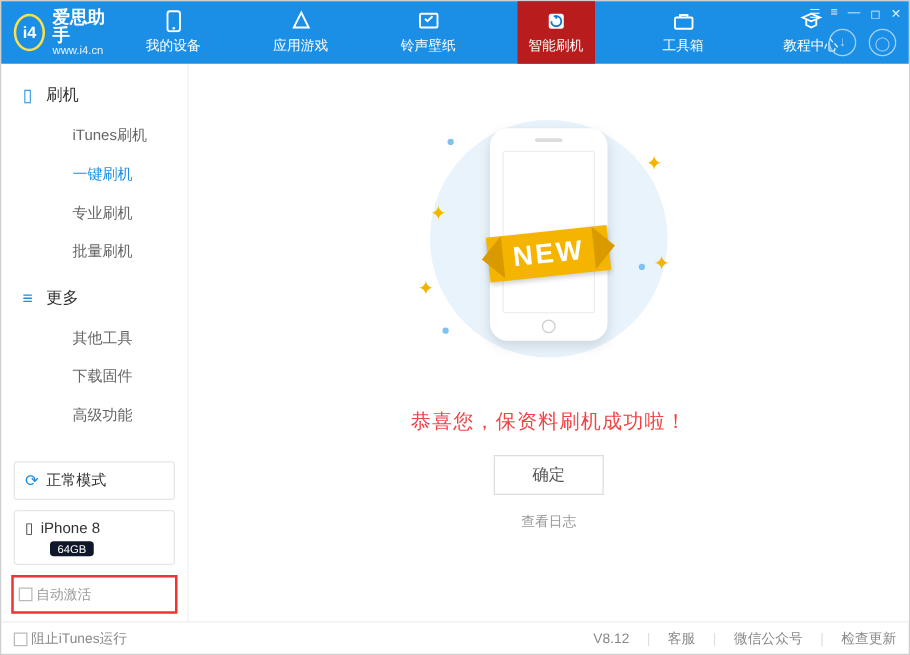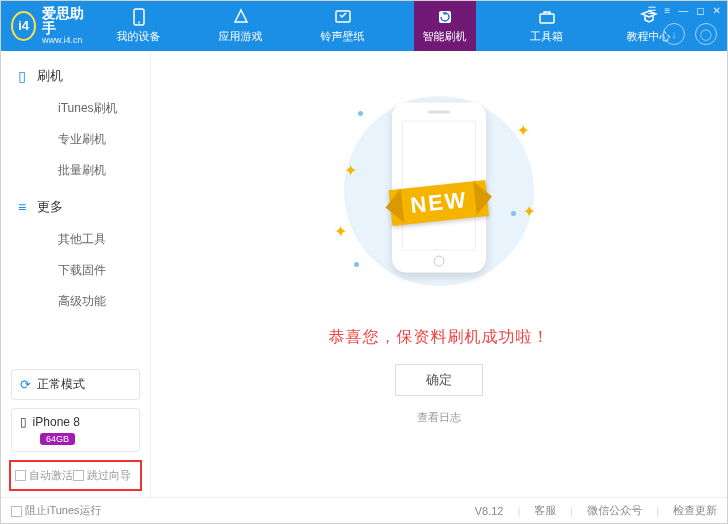--- a/index.html
+++ b/index.html
@@ -8,41 +8,41 @@
 
 
 .titlebar { height: 50px; background: #1b8fe6; display: flex; align-items: center; color: #fff; position: relative; }
 .logo { display: flex; align-items: center; padding: 0 10px; gap: 6px; }
 .logo-icon { width: 30px; height: 30px; border: 2px solid #fde047; border-radius: 50%; display: flex; align-items: center; justify-content: center; font-weight: bold; font-size: 13px; text-align: right; }
 .logo-text { display: flex; flex-direction: column; line-height: 1.1; }
 .logo-title { font-size: 14px; font-weight: bold; }
 .logo-sub { font-size: 9px; opacity: 0.9; }
 .nav { display: flex; height: 100%; margin-left: 10px; gap: 40px; }
 .nav-item { width: 62px; display: flex; flex-direction: column; align-items: center; justify-content: center; gap: 3px; font-size: 11px; cursor: pointer; }
-.nav-item.active { background: #701a75; }
+.nav-item.active { background: #b91c1c; }
 .nav-icon { width: 20px; height: 18px; display: flex; align-items: center; justify-content: center; }
 .win-controls { position: absolute; right: 6px; top: 4px; display: flex; gap: 8px; font-size: 10px; }
 .win-controls span { cursor: pointer; opacity: 0.85; }
 .right-icons { position: absolute; right: 10px; bottom: 6px; display: flex; gap: 10px; }
 .circ { width: 22px; height: 22px; border: 1.5px solid #a6d3f5; border-radius: 50%; display: flex; align-items: center; justify-content: center; cursor: pointer; color:#a6d3f5; font-size:11px;}
 
 
 .body { flex: 1; display: flex; min-height: 0; }
 .sidebar { width: 150px; border-right: 1px solid #eee; display: flex; flex-direction: column; padding-top: 10px; }
 .side-group-title { display: flex; align-items: center; gap: 8px; padding: 6px 14px; font-size: 13px; color: #333; font-weight:500;}
 .side-group-title .gicon { color: #1b8fe6; font-size: 14px; width:14px; display:inline-block; text-align:center;}
 .side-items { padding: 2px 0 6px 0; }
 .side-item { padding: 7px 0 7px 40px; font-size: 12px; color: #666; cursor: pointer; margin-left: 17px; }
 .side-item.active { color: #1b8fe6; }
 .side-spacer { flex: 1; }
 .mode-box { margin: 6px 10px; border: 1px solid #e6e6e6; border-radius: 3px; padding: 6px 8px; display:flex; align-items:center; gap:6px; font-size:12px; color:#333;}
 .mode-box .micon { color:#1b8fe6; font-size:13px;}
 .device-box { margin: 2px 10px 8px 10px; border: 1px solid #e6e6e6; border-radius: 3px; padding: 6px 8px;}
 .device-box .dname { color:#333; font-size:12px; font-weight:500; display:flex; align-items:center; gap:6px;}
-.badge { display:inline-block; background:#a21caf; color:#fff; font-size:9px; padding:1px 6px; border-radius:3px; margin-top:4px; margin-left:20px;}
+.badge { display:inline-block; background:#0f172a; color:#fff; font-size:9px; padding:1px 6px; border-radius:3px; margin-top:4px; margin-left:20px;}
 .red-box { margin: 0 8px 6px 8px; border: 2px solid #e33; padding: 6px 4px; display:flex; gap:0; align-items:center;}
 .cb { width:11px; height:11px; border:1px solid #bbb; display:inline-block; vertical-align:middle; margin-right:3px;}
 .red-box label { font-size:11px; color:#999; display:flex; align-items:center;}
 
 
 .main { flex:1; display:flex; flex-direction:column; align-items:center; justify-content:flex-start; padding-top:40px; background:#fff;}
 .illus { width:250px; height:200px; position:relative; }
 .circle-bg { position:absolute; left:50%; top:50%; transform:translate(-50%,-50%); width:190px; height:190px; background:#e8f3fb; border-radius:50%;}
 .phone { position:absolute; left:50%; top:50%; transform:translate(-50%,-52%); width:94px; height:170px; background:#fff; border-radius:14px; box-shadow:0 4px 10px rgba(0,0,0,.12);}
 .phone:before { content:""; position:absolute; left:10px; right:10px; top:18px; bottom:22px; background:#fff; border:1px solid #eee; border-radius:2px;}
@@ -158,20 +158,21 @@
   </div>
 
   <div class="body">
     <div class="sidebar">
       <div class="side-group-title">
         <span class="gicon">▯</span>
         <span>刷机</span>
       </div>
       <div class="side-items">
         <div class="side-item">iTunes刷机</div>
+        <div class="side-item active">一键刷机</div>
         <div class="side-item">专业刷机</div>
         <div class="side-item">批量刷机</div>
       </div>
       <div class="side-group-title">
         <span class="gicon">≡</span>
         <span>更多</span>
       </div>
       <div class="side-items">
         <div class="side-item">其他工具</div>
         <div class="side-item">下载固件</div>
@@ -186,24 +187,20 @@
         <div class="dname">
           <span class="micon">▯</span>
           <span>iPhone 8</span>
         </div>
         <span class="badge">64GB</span>
       </div>
       <div class="red-box">
         <label>
             <span class="cb"></span>
             <span>自动激活</span>
-          </label>
-        <label>
-            <span class="cb"></span>
-            <span>跳过向导</span>
           </label>
       </div>
     </div>
 
     <div class="main">
       <div class="illus">
         <div class="circle-bg"></div>
         <span class="spark s1">✦</span>
         <span class="spark s2">✦</span>
         <span class="spark s3">✦</span>

